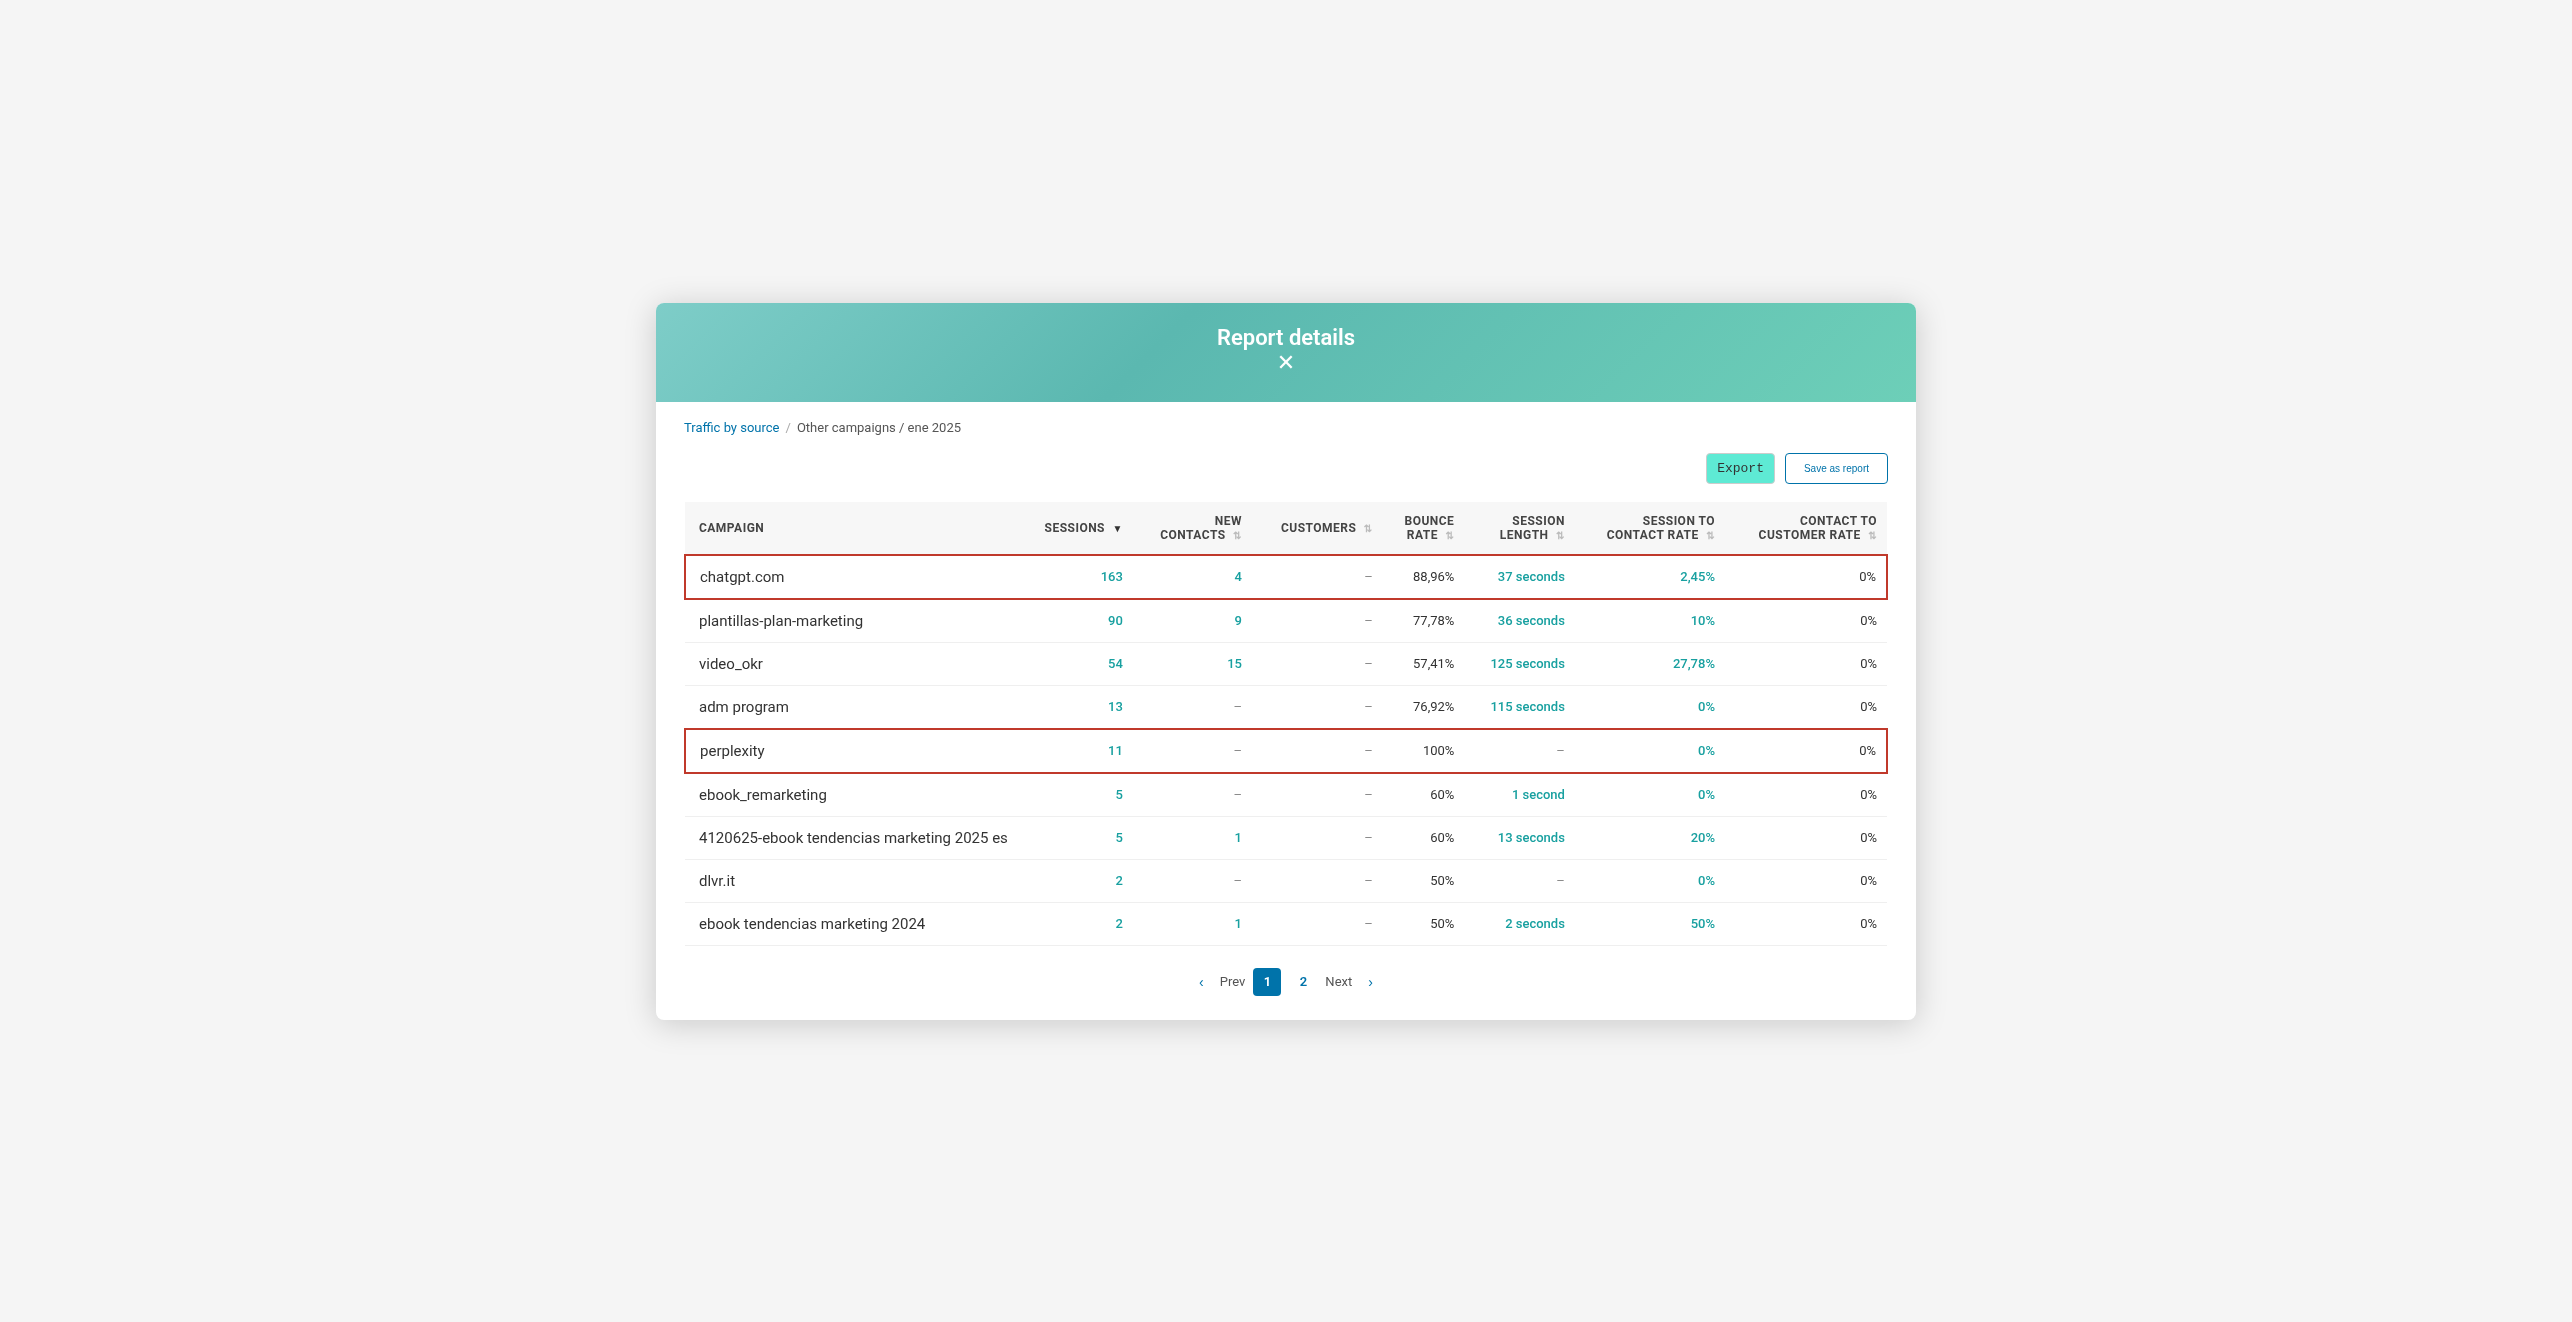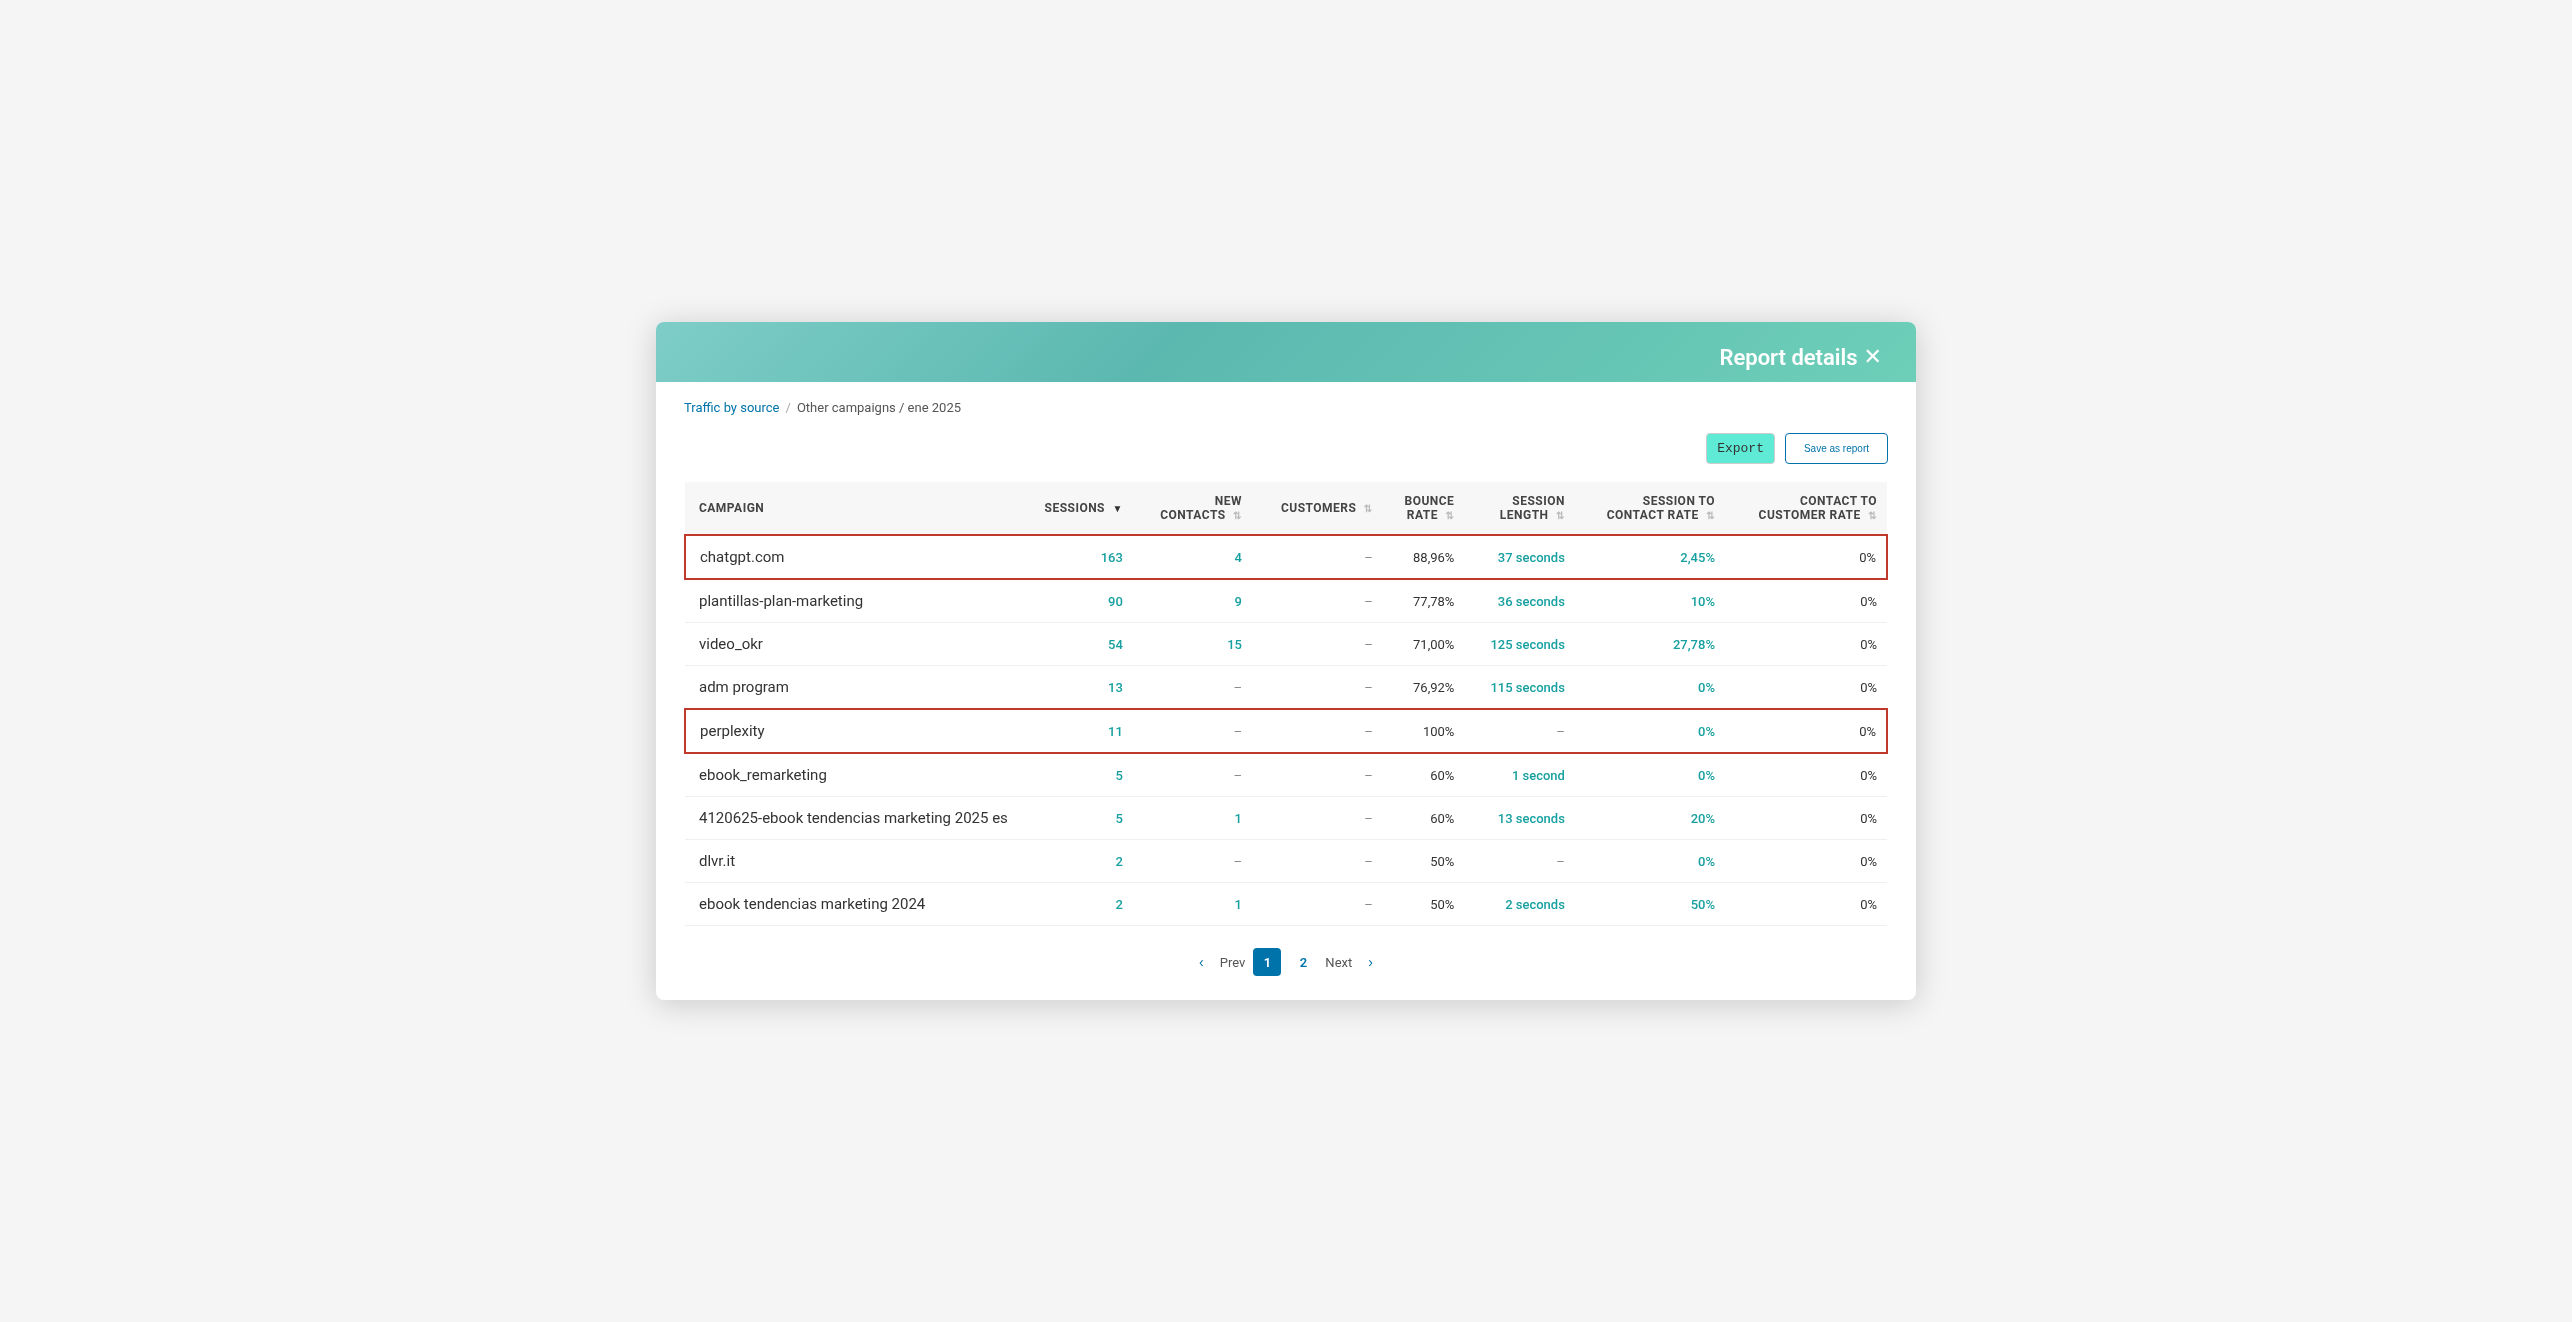--- a/index.html
+++ b/index.html
@@ -14,24 +14,25 @@
     .modal {
       background: #fff;
       border-radius: 8px;
       width: 1260px;
       max-width: 98vw;
       box-shadow: 0 4px 32px rgba(0,0,0,0.18);
       overflow: hidden;
     }
     .modal-header {
       background: linear-gradient(135deg, #7ecdc8 0%, #5bb8b0 40%, #6dcfb8 100%);
-      padding: 22px 28px 12px 28px;
-      display: flex;
-      align-items: center;
-      justify-content: flex-end;
+      padding: 22px 28px 26px 28px;
+      display: flex;
+      align-items: center;
+      justify-content: space-between;
+      flex-direction: column;
     }
     .modal-title {
       color: #fff;
       font-size: 22px;
       font-weight: 600;
     }
     .close-btn {
       background: none;
       border: none;
       cursor: pointer;
@@ -269,21 +270,21 @@
               <td>77,78%</td>
               <td class="num-cyan">36 seconds</td>
               <td class="num-cyan">10%</td>
               <td>0%</td>
             </tr>
             <tr>
               <td>video_okr</td>
               <td class="num-cyan">54</td>
               <td class="num-cyan">15</td>
               <td class="dash">–</td>
-              <td>71,00%</td>
+              <td>57,41%</td>
               <td class="num-cyan">125 seconds</td>
               <td class="num-cyan">27,78%</td>
               <td>0%</td>
             </tr>
             <tr>
               <td>adm program</td>
               <td class="num-cyan">13</td>
               <td class="dash">–</td>
               <td class="dash">–</td>
               <td>76,92%</td>

